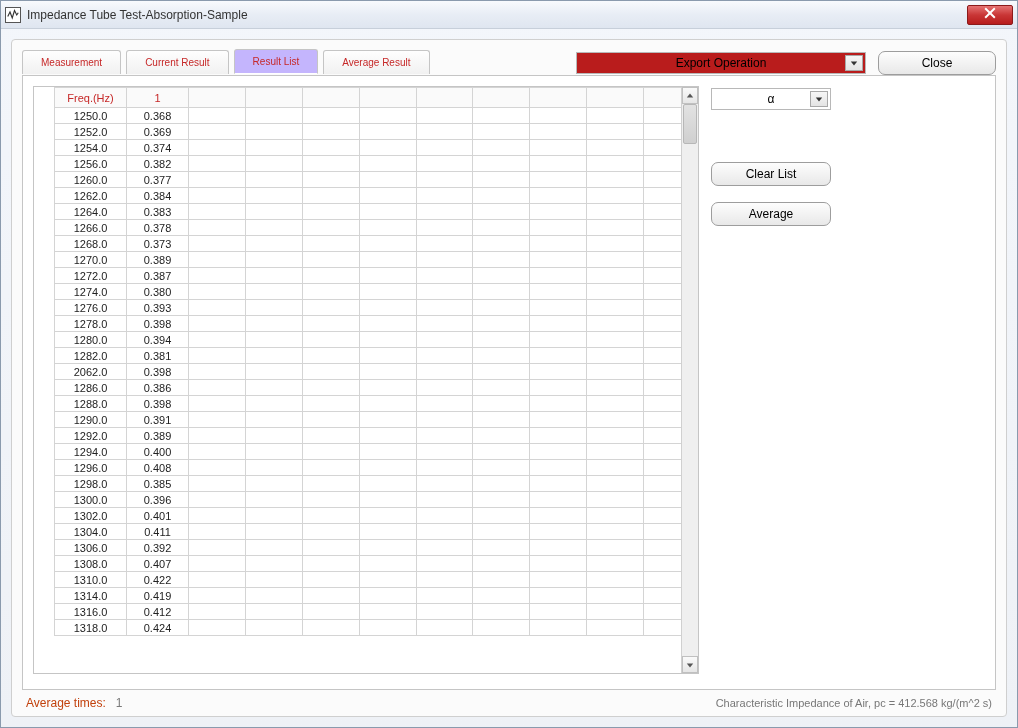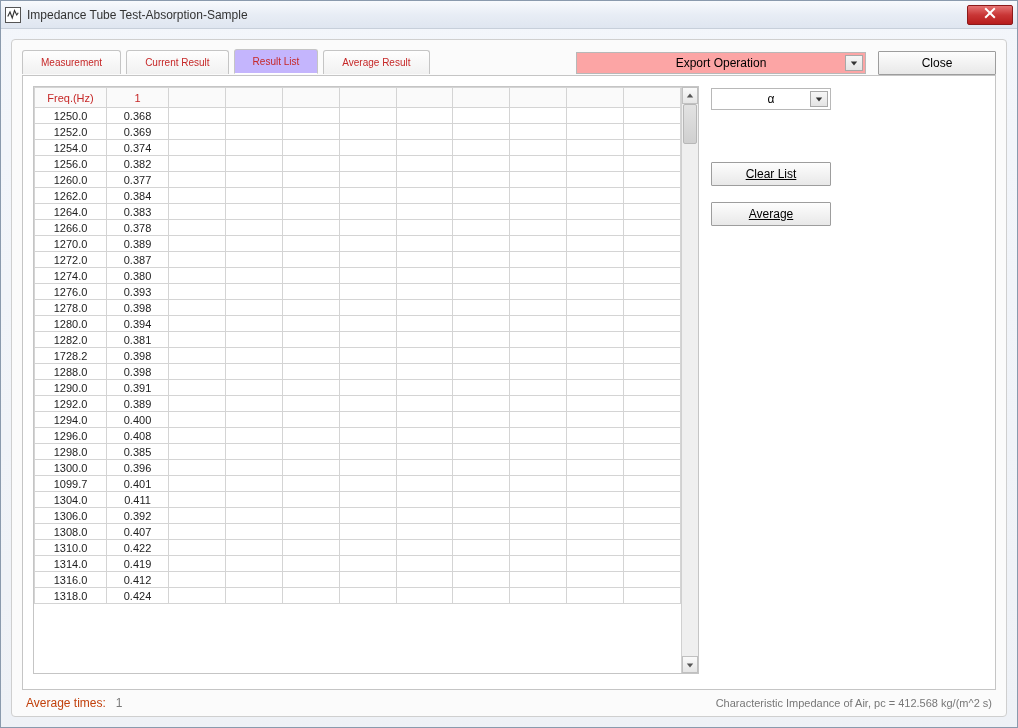--- a/index.html
+++ b/index.html
@@ -102,21 +102,21 @@
   margin-left: auto;
   display: flex;
   align-items: center;
   gap: 12px;
   padding-top: 3px;
 }
 .export-select {
   width: 290px;
   height: 22px;
   border: 1px solid #b8b8b8;
-  background: #fca5a5;
+  background: #b91c1c;
   display: flex;
   align-items: center;
   justify-content: center;
   position: relative;
   font-size: 12px;
   cursor: pointer;
 }
 .export-select .caret {
   position: absolute;
   right: 2px;
@@ -125,21 +125,21 @@
   height: 16px;
   border: 1px solid #a8a8a8;
   background: linear-gradient(to bottom, #f6f6f6, #e4e4e4);
   display: flex;
   align-items: center;
   justify-content: center;
 }
 .btn {
   height: 24px;
   border: 1px solid #9d9d9d;
-  border-radius: 1px;
+  border-radius: 7px;
   background: linear-gradient(to bottom, #fdfdfd, #e8e8e8);
   display: flex;
   align-items: center;
   justify-content: center;
   font-size: 12px;
   cursor: pointer;
   padding: 0 10px;
 }
 .btn-close-top { width: 118px; }
 
@@ -160,20 +160,21 @@
 }
 .table-scroll {
   flex: 1;
   overflow: hidden;
   position: relative;
 }
 table.grid {
   border-collapse: collapse;
   width: 100%;
   table-layout: fixed;
+  margin-left: 20px;
 }
 table.grid th, table.grid td {
   border: 1px solid #d4d4d4;
   height: 16px;
   font-size: 11px;
   text-align: center;
   padding: 0 2px;
   overflow: hidden;
   white-space: nowrap;
 }
@@ -240,21 +241,21 @@
   right: 2px;
   top: 2px;
   width: 18px;
   height: 16px;
   border: 1px solid #a8a8a8;
   background: linear-gradient(to bottom, #f6f6f6, #e4e4e4);
   display: flex;
   align-items: center;
   justify-content: center;
 }
-.side-btn { width: 120px; text-decoration: underline; }
+.side-btn { width: 120px; }
 
 .footer {
   display: flex;
   align-items: center;
   padding: 6px 4px 0 4px;
   font-size: 12px;
   color: #7a7a7a;
 }
 .footer-left strong { color: #c2410c; font-weight: normal; }
 .footer-right { margin-left: auto; color: #777; font-size: 11px; }
@@ -435,20 +436,33 @@
                   <td></td>
                   <td></td>
                   <td></td>
                   <td></td>
                   <td></td>
                   <td></td>
                   <td></td>
                   <td></td>
                 </tr>
                 <tr>
+                  <td>1268.0</td>
+                  <td>0.373</td>
+                  <td></td>
+                  <td></td>
+                  <td></td>
+                  <td></td>
+                  <td></td>
+                  <td></td>
+                  <td></td>
+                  <td></td>
+                  <td></td>
+                </tr>
+                <tr>
                   <td>1270.0</td>
                   <td>0.389</td>
                   <td></td>
                   <td></td>
                   <td></td>
                   <td></td>
                   <td></td>
                   <td></td>
                   <td></td>
                   <td></td>
@@ -526,22 +540,35 @@
                   <td></td>
                   <td></td>
                   <td></td>
                   <td></td>
                   <td></td>
                   <td></td>
                   <td></td>
                   <td></td>
                 </tr>
                 <tr>
-                  <td>1728.2</td>
+                  <td>2062.0</td>
                   <td>0.398</td>
+                  <td></td>
+                  <td></td>
+                  <td></td>
+                  <td></td>
+                  <td></td>
+                  <td></td>
+                  <td></td>
+                  <td></td>
+                  <td></td>
+                </tr>
+                <tr>
+                  <td>1286.0</td>
+                  <td>0.386</td>
                   <td></td>
                   <td></td>
                   <td></td>
                   <td></td>
                   <td></td>
                   <td></td>
                   <td></td>
                   <td></td>
                   <td></td>
                 </tr>
@@ -630,21 +657,21 @@
                   <td></td>
                   <td></td>
                   <td></td>
                   <td></td>
                   <td></td>
                   <td></td>
                   <td></td>
                   <td></td>
                 </tr>
                 <tr>
-                  <td>1099.7</td>
+                  <td>1302.0</td>
                   <td>0.401</td>
                   <td></td>
                   <td></td>
                   <td></td>
                   <td></td>
                   <td></td>
                   <td></td>
                   <td></td>
                   <td></td>
                   <td></td>

